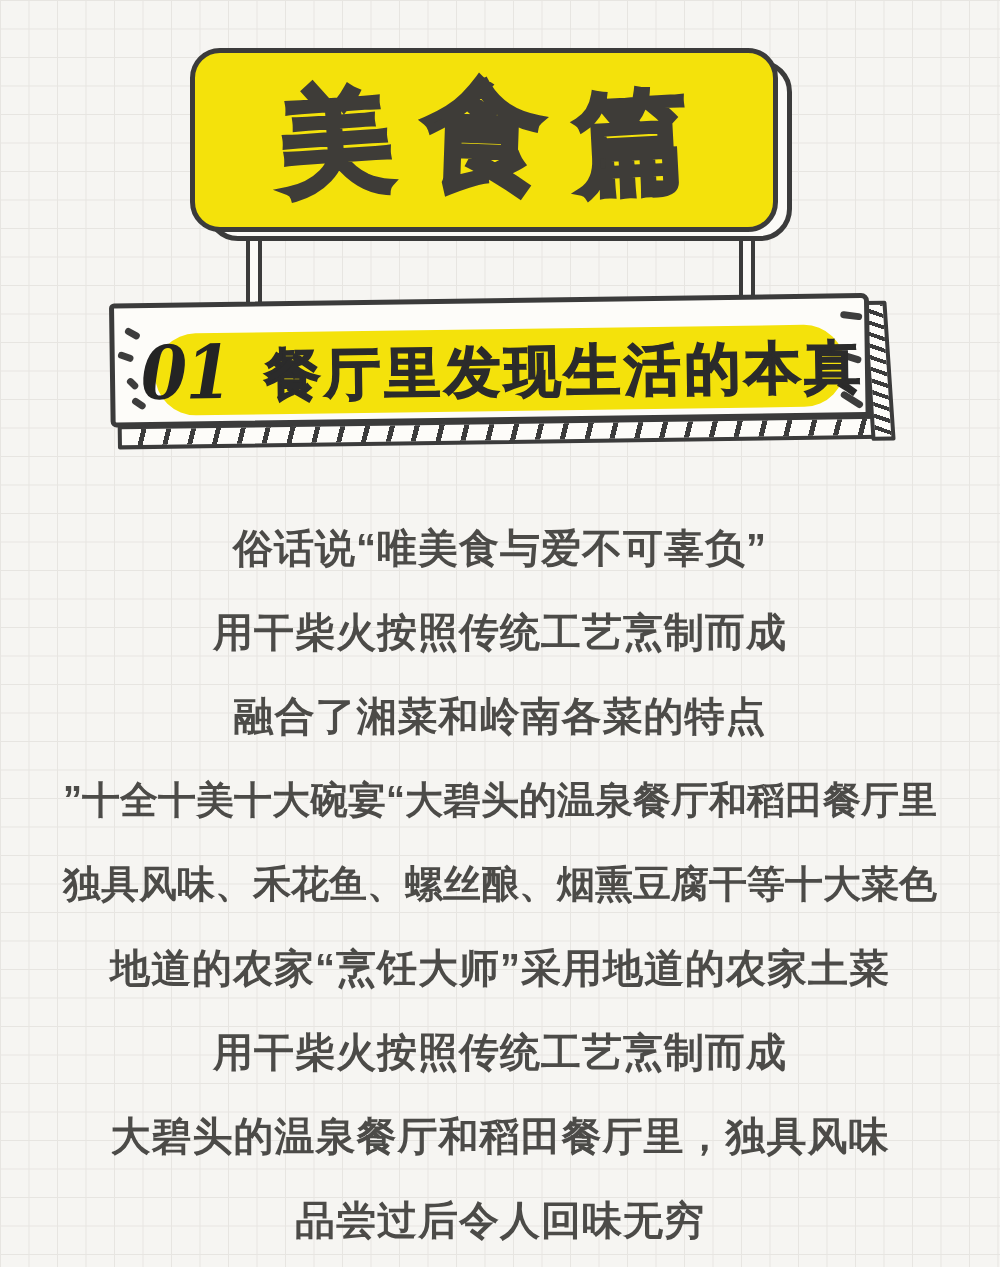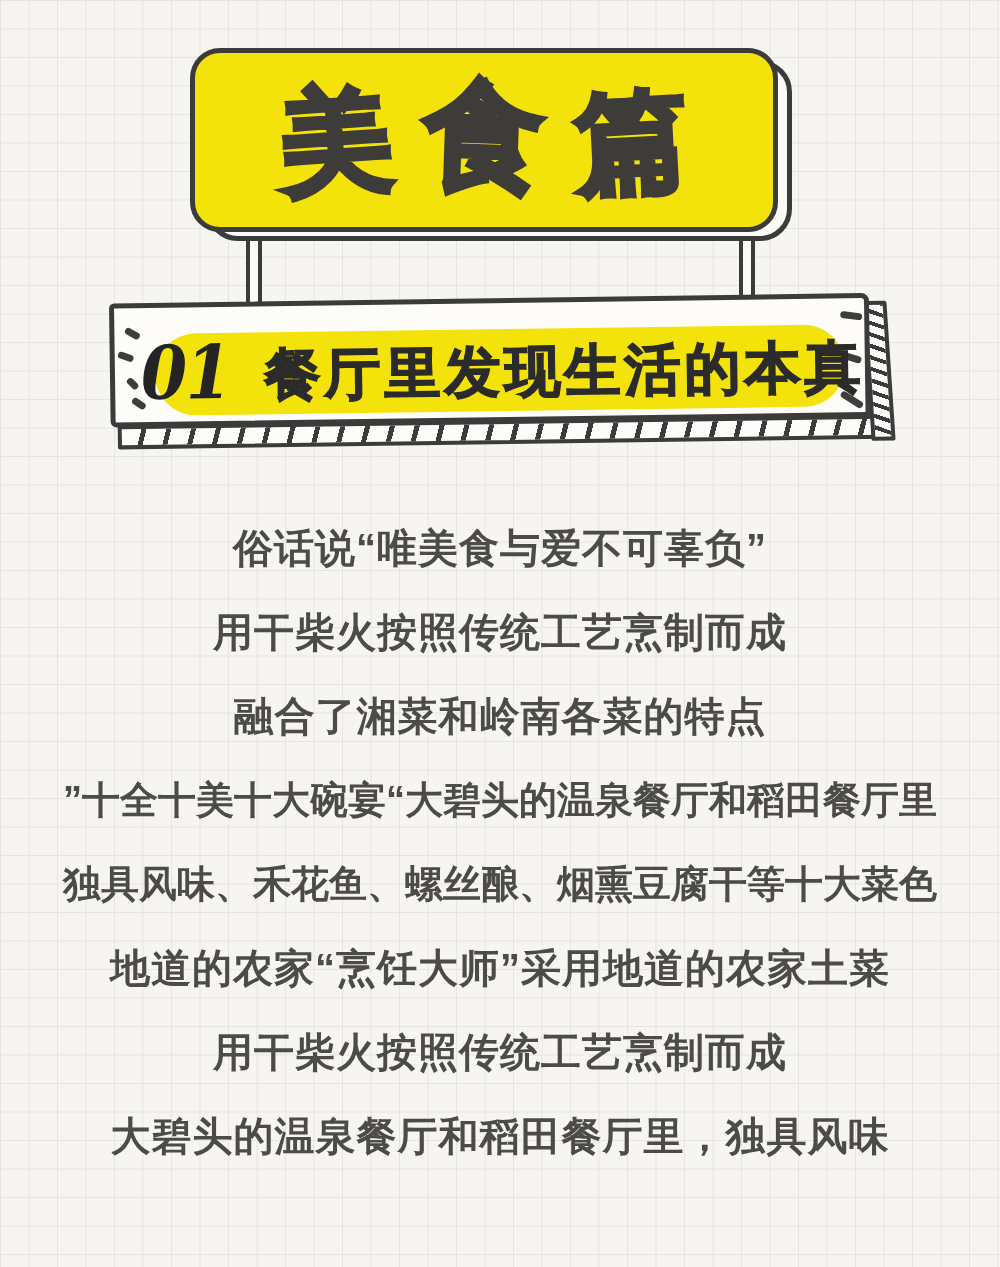--- a/index.html
+++ b/index.html
@@ -134,15 +134,16 @@
 
   <div class="body-text">
     <div class="line">俗话说“唯美食与爱不可辜负”</div>
     <div class="line">用干柴火按照传统工艺烹制而成</div>
     <div class="line">融合了湘菜和岭南各菜的特点</div>
     <div class="line">”十全十美十大碗宴“大碧头的温泉餐厅和稻田餐厅里</div>
     <div class="line">独具风味、禾花鱼、螺丝酿、烟熏豆腐干等十大菜色</div>
     <div class="line">地道的农家“烹饪大师”采用地道的农家土菜</div>
     <div class="line">用干柴火按照传统工艺烹制而成</div>
     <div class="line">大碧头的温泉餐厅和稻田餐厅里，独具风味</div>
+    <div class="line">品尝过后令人回味无穷</div>
   </div>
 
 </div>
 
 </body></html>

